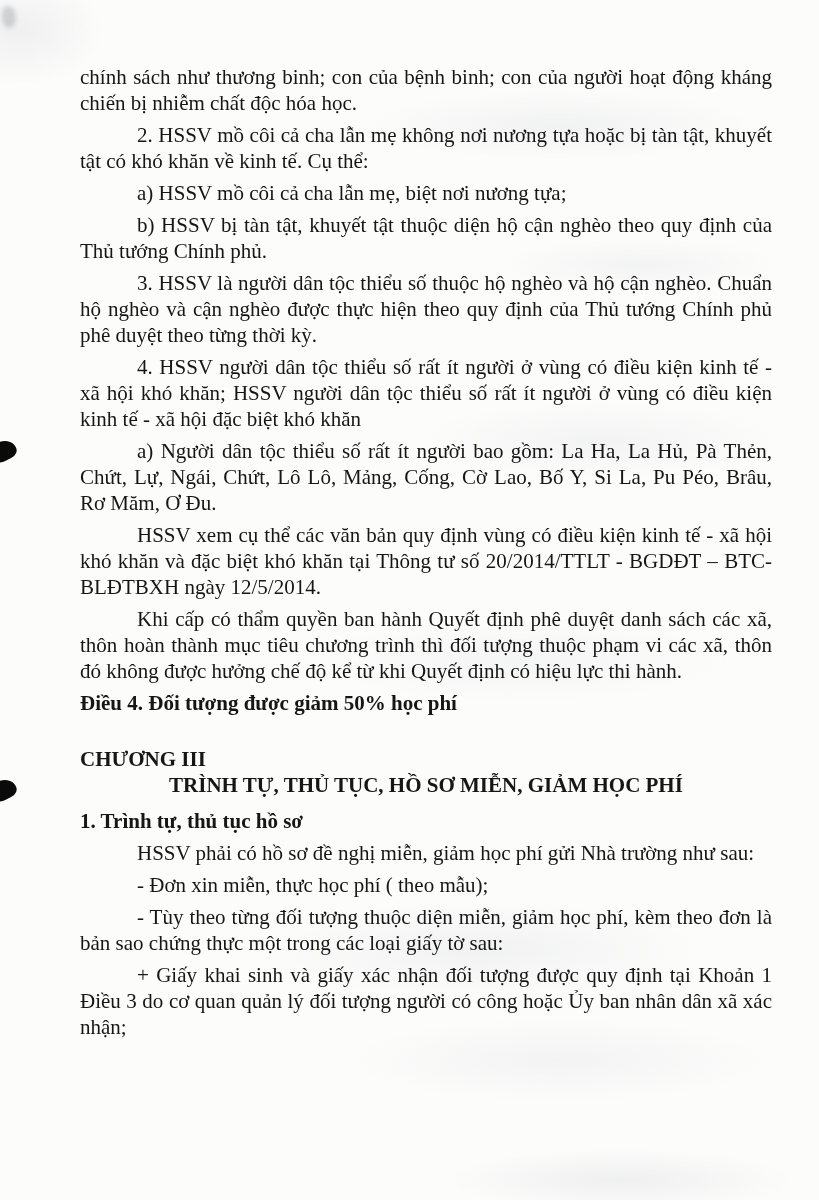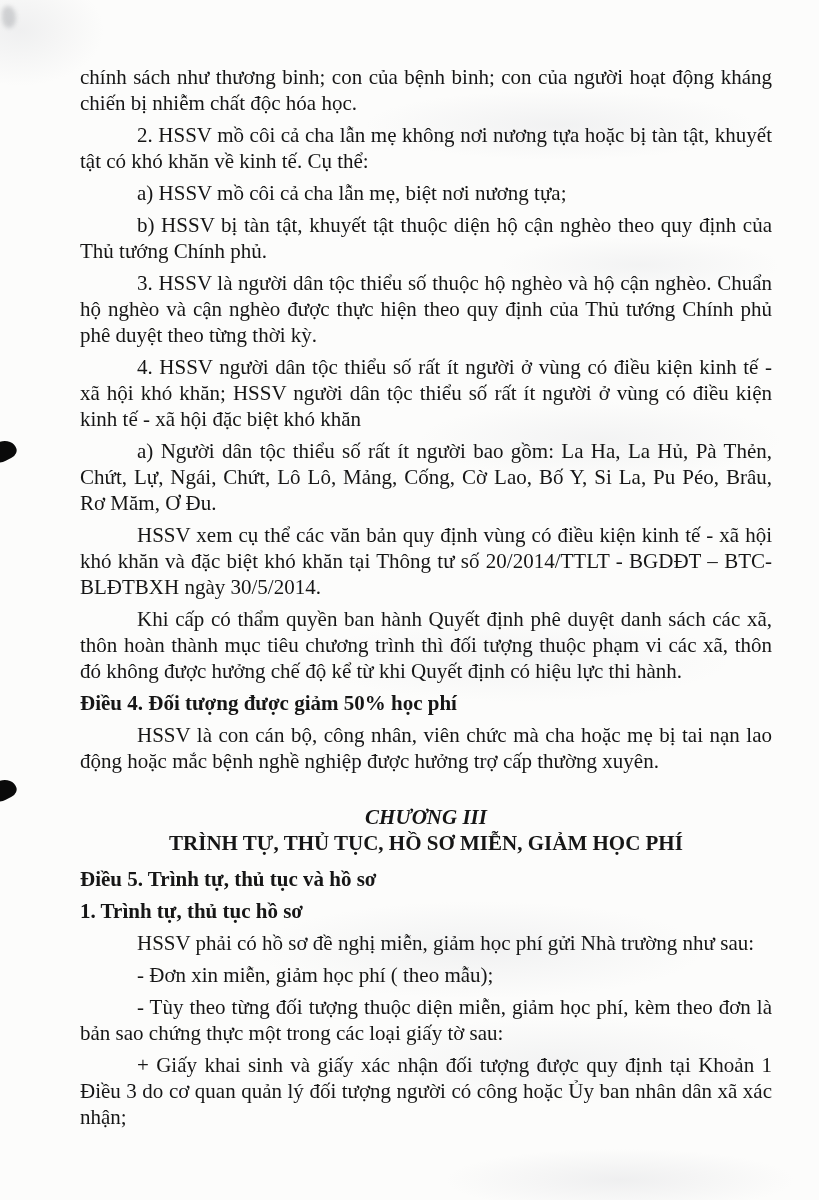--- a/index.html
+++ b/index.html
@@ -34,25 +34,24 @@
     line-height: 26px;
     color: #161616;
     text-align: justify;
   }
   .content p { margin: 0 0 6px 0; }
   p.body { text-indent: 57px; }
   p.continuation { text-indent: 0; }
   p.article-heading { font-weight: bold; text-indent: 0; }
   p.chapter-title {
     font-weight: bold;
-    text-align: center;
+    text-align: left;
     text-indent: 0;
     margin-top: 30px;
     margin-bottom: 0;
-    font-style: italic;
   }
   p.chapter-subtitle {
     font-weight: bold;
     text-align: center;
     text-indent: 0;
     margin-bottom: 10px;
   }
   
   .curl-mark {
     position: absolute;
@@ -83,26 +82,24 @@
   <div class="curl-mark top"></div>
   <div class="curl-mark bottom"></div>
   <div class="content">
       <p class="continuation">chính sách như thương binh; con của bệnh binh; con của người hoạt động kháng chiến bị nhiễm chất độc hóa học.</p>
       <p class="body">2. HSSV mồ côi cả cha lẫn mẹ không nơi nương tựa hoặc bị tàn tật, khuyết tật có khó khăn về kinh tế. Cụ thể:</p>
       <p class="body">a) HSSV mồ côi cả cha lẫn mẹ, biệt nơi nương tựa;</p>
       <p class="body">b) HSSV bị tàn tật, khuyết tật thuộc diện hộ cận nghèo theo quy định của Thủ tướng Chính phủ.</p>
       <p class="body">3. HSSV là người dân tộc thiểu số thuộc hộ nghèo và hộ cận nghèo. Chuẩn hộ nghèo và cận nghèo được thực hiện theo quy định của Thủ tướng Chính phủ phê duyệt theo từng thời kỳ.</p>
       <p class="body">4. HSSV người dân tộc thiểu số rất ít người ở vùng có điều kiện kinh tế - xã hội khó khăn; HSSV người dân tộc thiểu số rất ít người ở vùng có điều kiện kinh tế - xã hội đặc biệt khó khăn</p>
       <p class="body">a) Người dân tộc thiểu số rất ít người bao gồm: La Ha, La Hủ, Pà Thẻn, Chứt, Lự, Ngái, Chứt, Lô Lô, Mảng, Cống, Cờ Lao, Bố Y, Si La, Pu Péo, Brâu, Rơ Măm, Ơ Đu.</p>
-      <p class="body">HSSV xem cụ thể các văn bản quy định vùng có điều kiện kinh tế - xã hội khó khăn và đặc biệt khó khăn tại Thông tư số 20/2014/TTLT - BGDĐT – BTC-BLĐTBXH ngày 30/5/2014.</p>
+      <p class="body">HSSV xem cụ thể các văn bản quy định vùng có điều kiện kinh tế - xã hội khó khăn và đặc biệt khó khăn tại Thông tư số 20/2014/TTLT - BGDĐT – BTC-BLĐTBXH ngày 12/5/2014.</p>
       <p class="body">Khi cấp có thẩm quyền ban hành Quyết định phê duyệt danh sách các xã, thôn hoàn thành mục tiêu chương trình thì đối tượng thuộc phạm vi các xã, thôn đó không được hưởng chế độ kể từ khi Quyết định có hiệu lực thi hành.</p>
       <p class="article-heading">Điều 4. Đối tượng được giảm 50% học phí</p>
-      <p class="body">HSSV là con cán bộ, công nhân, viên chức mà cha hoặc mẹ bị tai nạn lao động hoặc mắc bệnh nghề nghiệp được hưởng trợ cấp thường xuyên.</p>
       <p class="chapter-title">CHƯƠNG III</p>
       <p class="chapter-subtitle">TRÌNH TỰ, THỦ TỤC, HỒ SƠ MIỄN, GIẢM HỌC PHÍ</p>
-      <p class="article-heading">Điều 5. Trình tự, thủ tục và hồ sơ</p>
       <p class="article-heading">1. Trình tự, thủ tục hồ sơ</p>
       <p class="body">HSSV phải có hồ sơ đề nghị miễn, giảm học phí gửi Nhà trường như sau:</p>
-      <p class="body">- Đơn xin miễn, giảm học phí ( theo mẫu);</p>
+      <p class="body">- Đơn xin miễn, thực học phí ( theo mẫu);</p>
       <p class="body">- Tùy theo từng đối tượng thuộc diện miễn, giảm học phí, kèm theo đơn là bản sao chứng thực một trong các loại giấy tờ sau:</p>
       <p class="body">+ Giấy khai sinh và giấy xác nhận đối tượng được quy định tại Khoản 1 Điều 3 do cơ quan quản lý đối tượng người có công hoặc Ủy ban nhân dân xã xác nhận;</p>
     </div>
 </div>
 
 </body></html>

